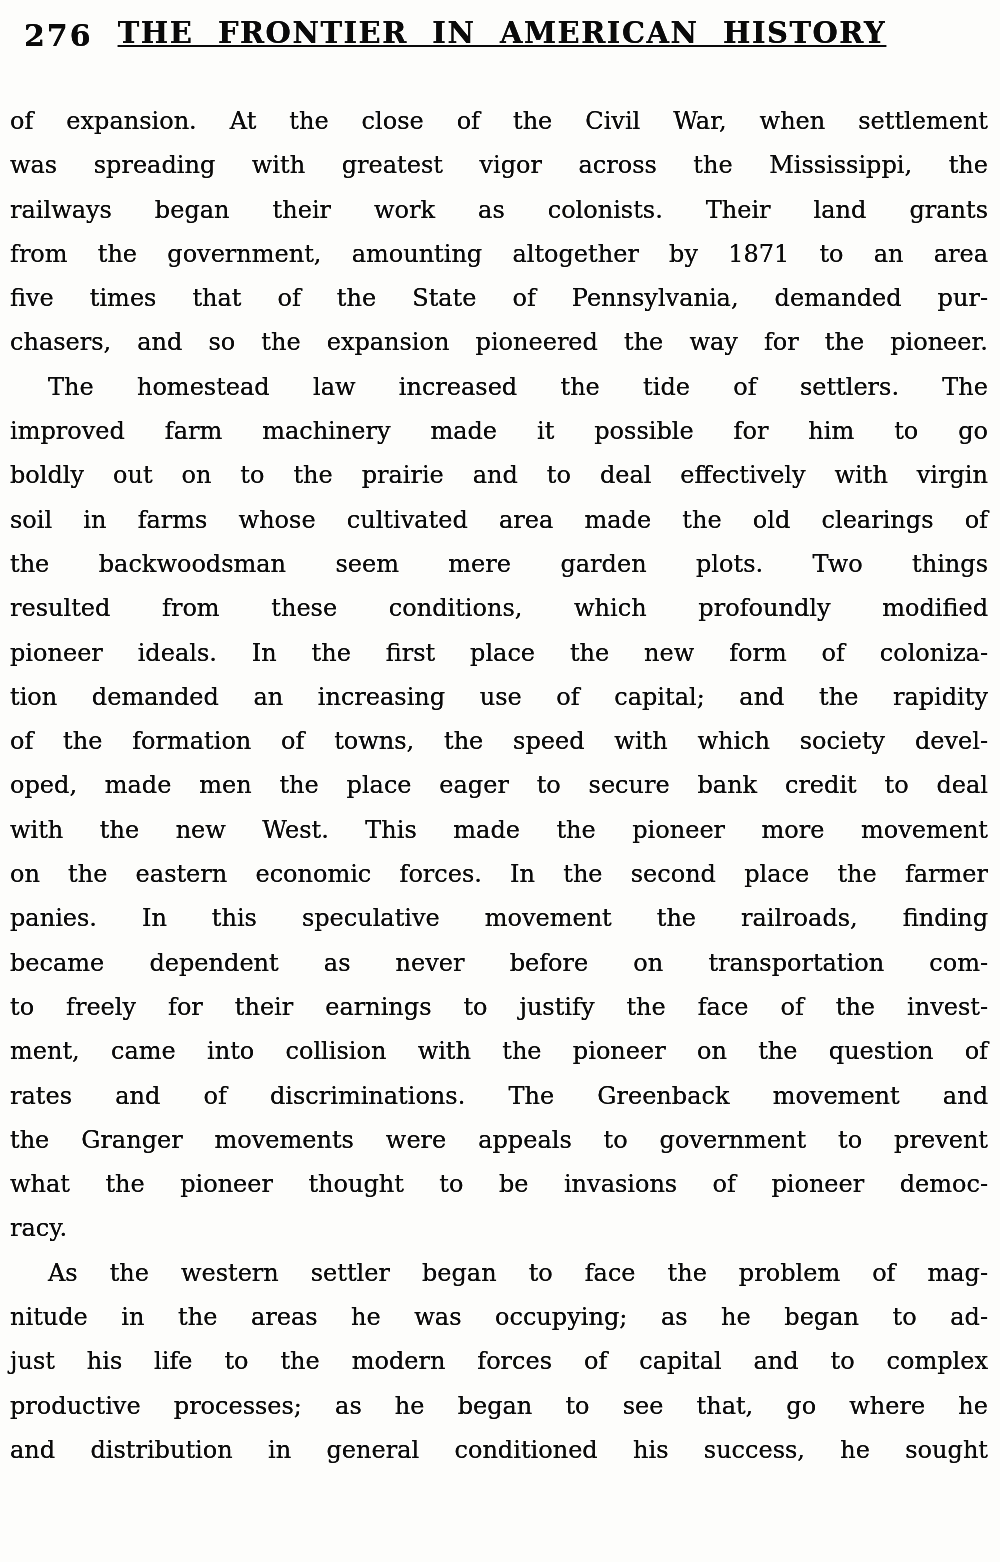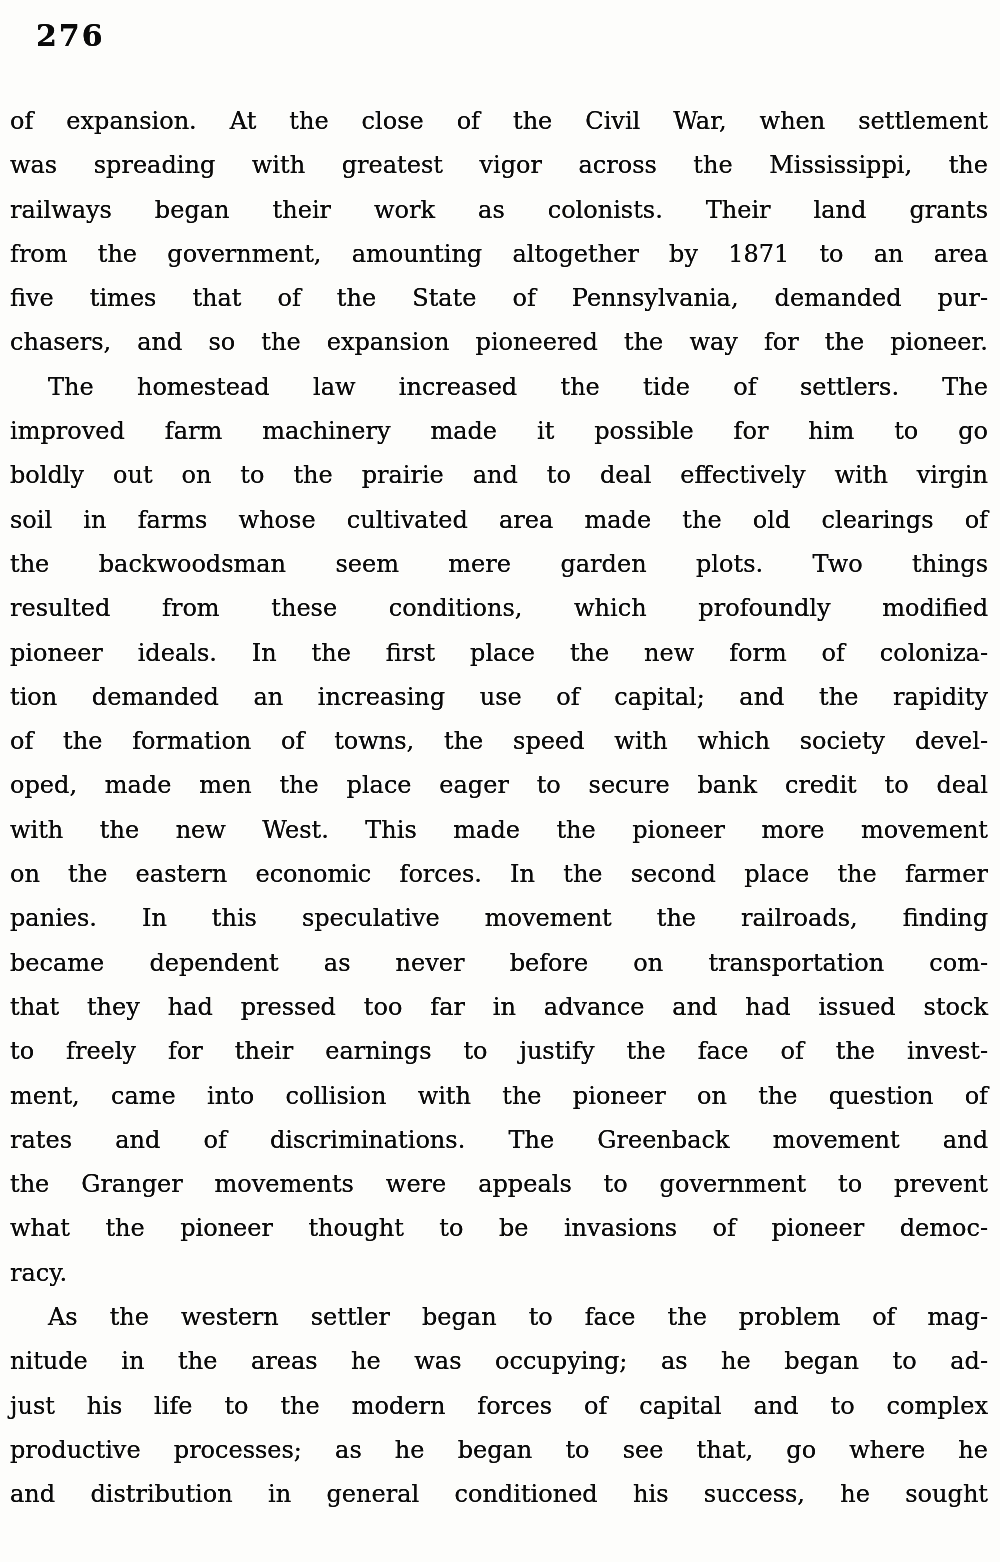--- a/index.html
+++ b/index.html
@@ -13,21 +13,21 @@
     height: 1562px;
     margin: 0 auto;
     background: #fdfdfb;
     color: #0a0a0a;
     font-family: "DejaVu Serif", "Liberation Serif", serif;
     overflow: hidden;
   }
   .header {
     position: absolute;
     top: 16px;
-    left: 16px;
+    left: 4px;
     right: 0;
     height: 42px;
     text-decoration: underline;
   }
   .pagenum {
     position: absolute;
     left: 20px;
     top: 2px;
     font-size: 30px;
     font-weight: bold;
@@ -66,20 +66,21 @@
   .line.indent {
     text-indent: 38px;
   }
 </style>
 </head>
 <body>
 
 <div class="page">
   <div class="header">
     <span class="pagenum">276</span>
+    <span class="title">THE FRONTIER IN AMERICAN HISTORY</span>
   </div>
   <div class="body">
       <div class="paragraph">
         <div class="line">of expansion.  At the close of the Civil War, when settlement</div>
         <div class="line">was spreading with greatest vigor across the Mississippi, the</div>
         <div class="line">railways began their work as colonists.  Their land grants</div>
         <div class="line">from the government, amounting altogether by 1871 to an area</div>
         <div class="line">five times that of the State of Pennsylvania, demanded pur-</div>
         <div class="line">chasers, and so the expansion pioneered the way for the pioneer.</div>
       </div>
@@ -91,21 +92,20 @@
         <div class="line">the backwoodsman seem mere garden plots.  Two things</div>
         <div class="line">resulted from these conditions, which profoundly modified</div>
         <div class="line">pioneer ideals.  In the first place the new form of coloniza-</div>
         <div class="line">tion demanded an increasing use of capital; and the rapidity</div>
         <div class="line">of the formation of towns, the speed with which society devel-</div>
         <div class="line">oped, made men the place eager to secure bank credit to deal</div>
         <div class="line">with the new West.  This made the pioneer more movement</div>
         <div class="line">on the eastern economic forces.  In the second place the farmer</div>
         <div class="line">panies.  In this speculative movement the railroads, finding</div>
         <div class="line">became dependent as never before on transportation com-</div>
-        <div class="line">that they had pressed too far in advance and had issued stock</div>
         <div class="line">to freely for their earnings to justify the face of the invest-</div>
         <div class="line">ment, came into collision with the pioneer on the question of</div>
         <div class="line">rates and of discriminations.  The Greenback movement and</div>
         <div class="line">the Granger movements were appeals to government to prevent</div>
         <div class="line">what the pioneer thought to be invasions of pioneer democ-</div>
         <div class="line last-left">racy.</div>
       </div>
       <div class="paragraph">
         <div class="line indent">As the western settler began to face the problem of mag-</div>
         <div class="line">nitude in the areas he was occupying; as he began to ad-</div>

